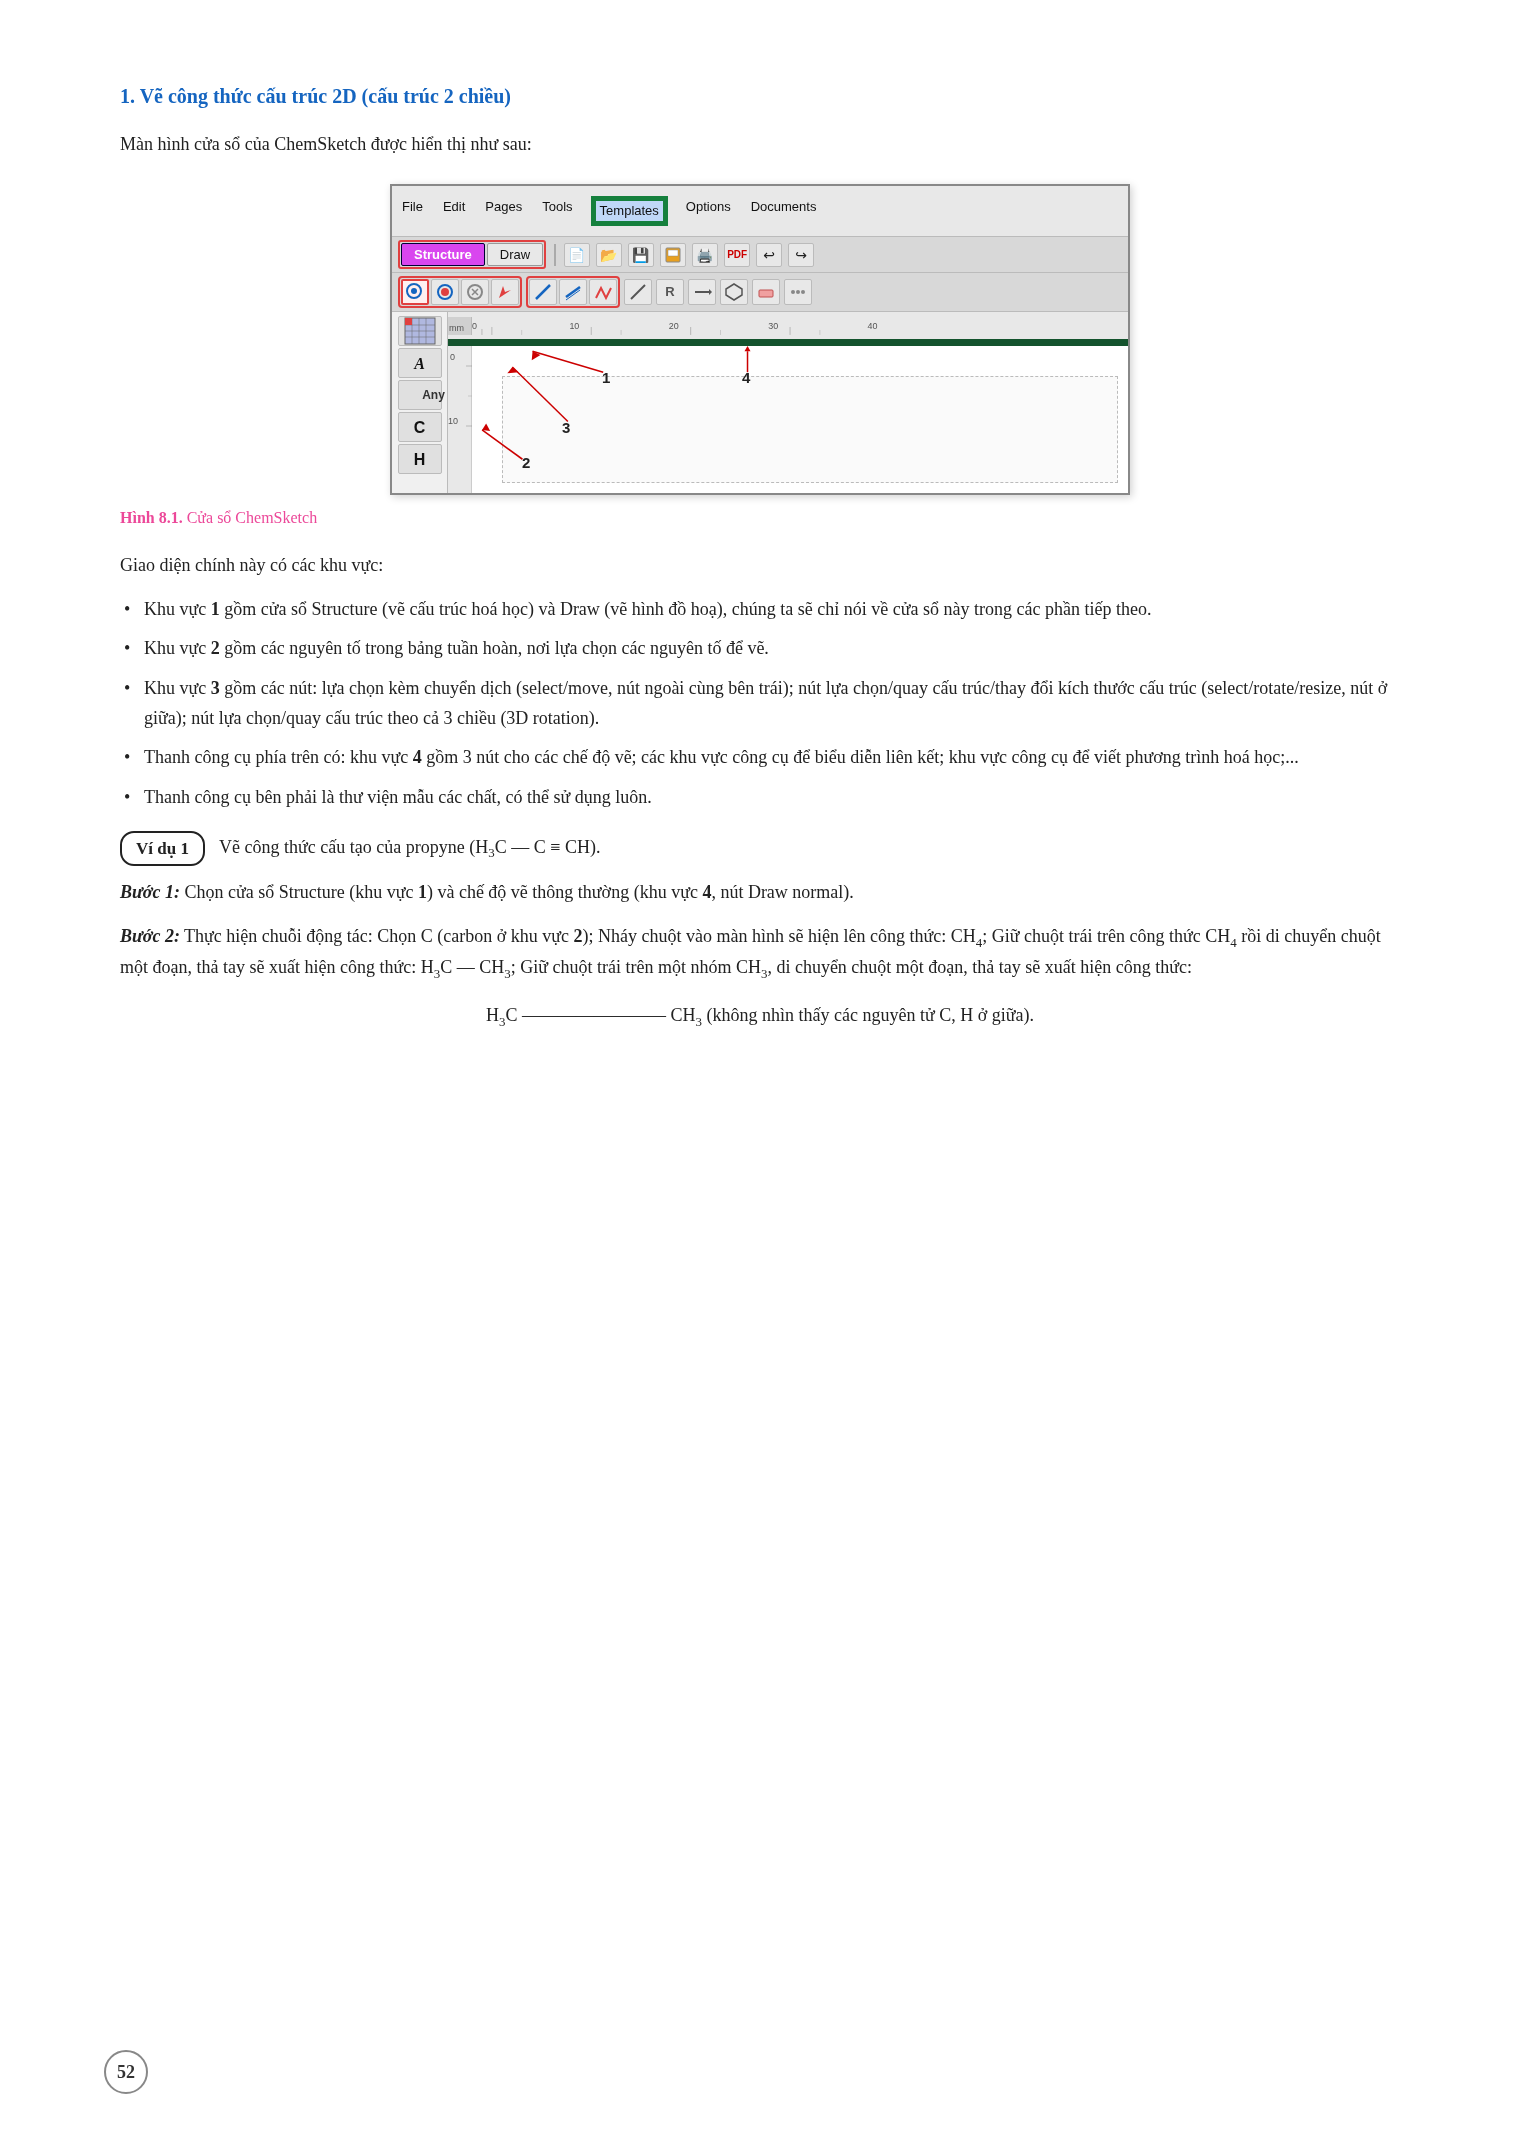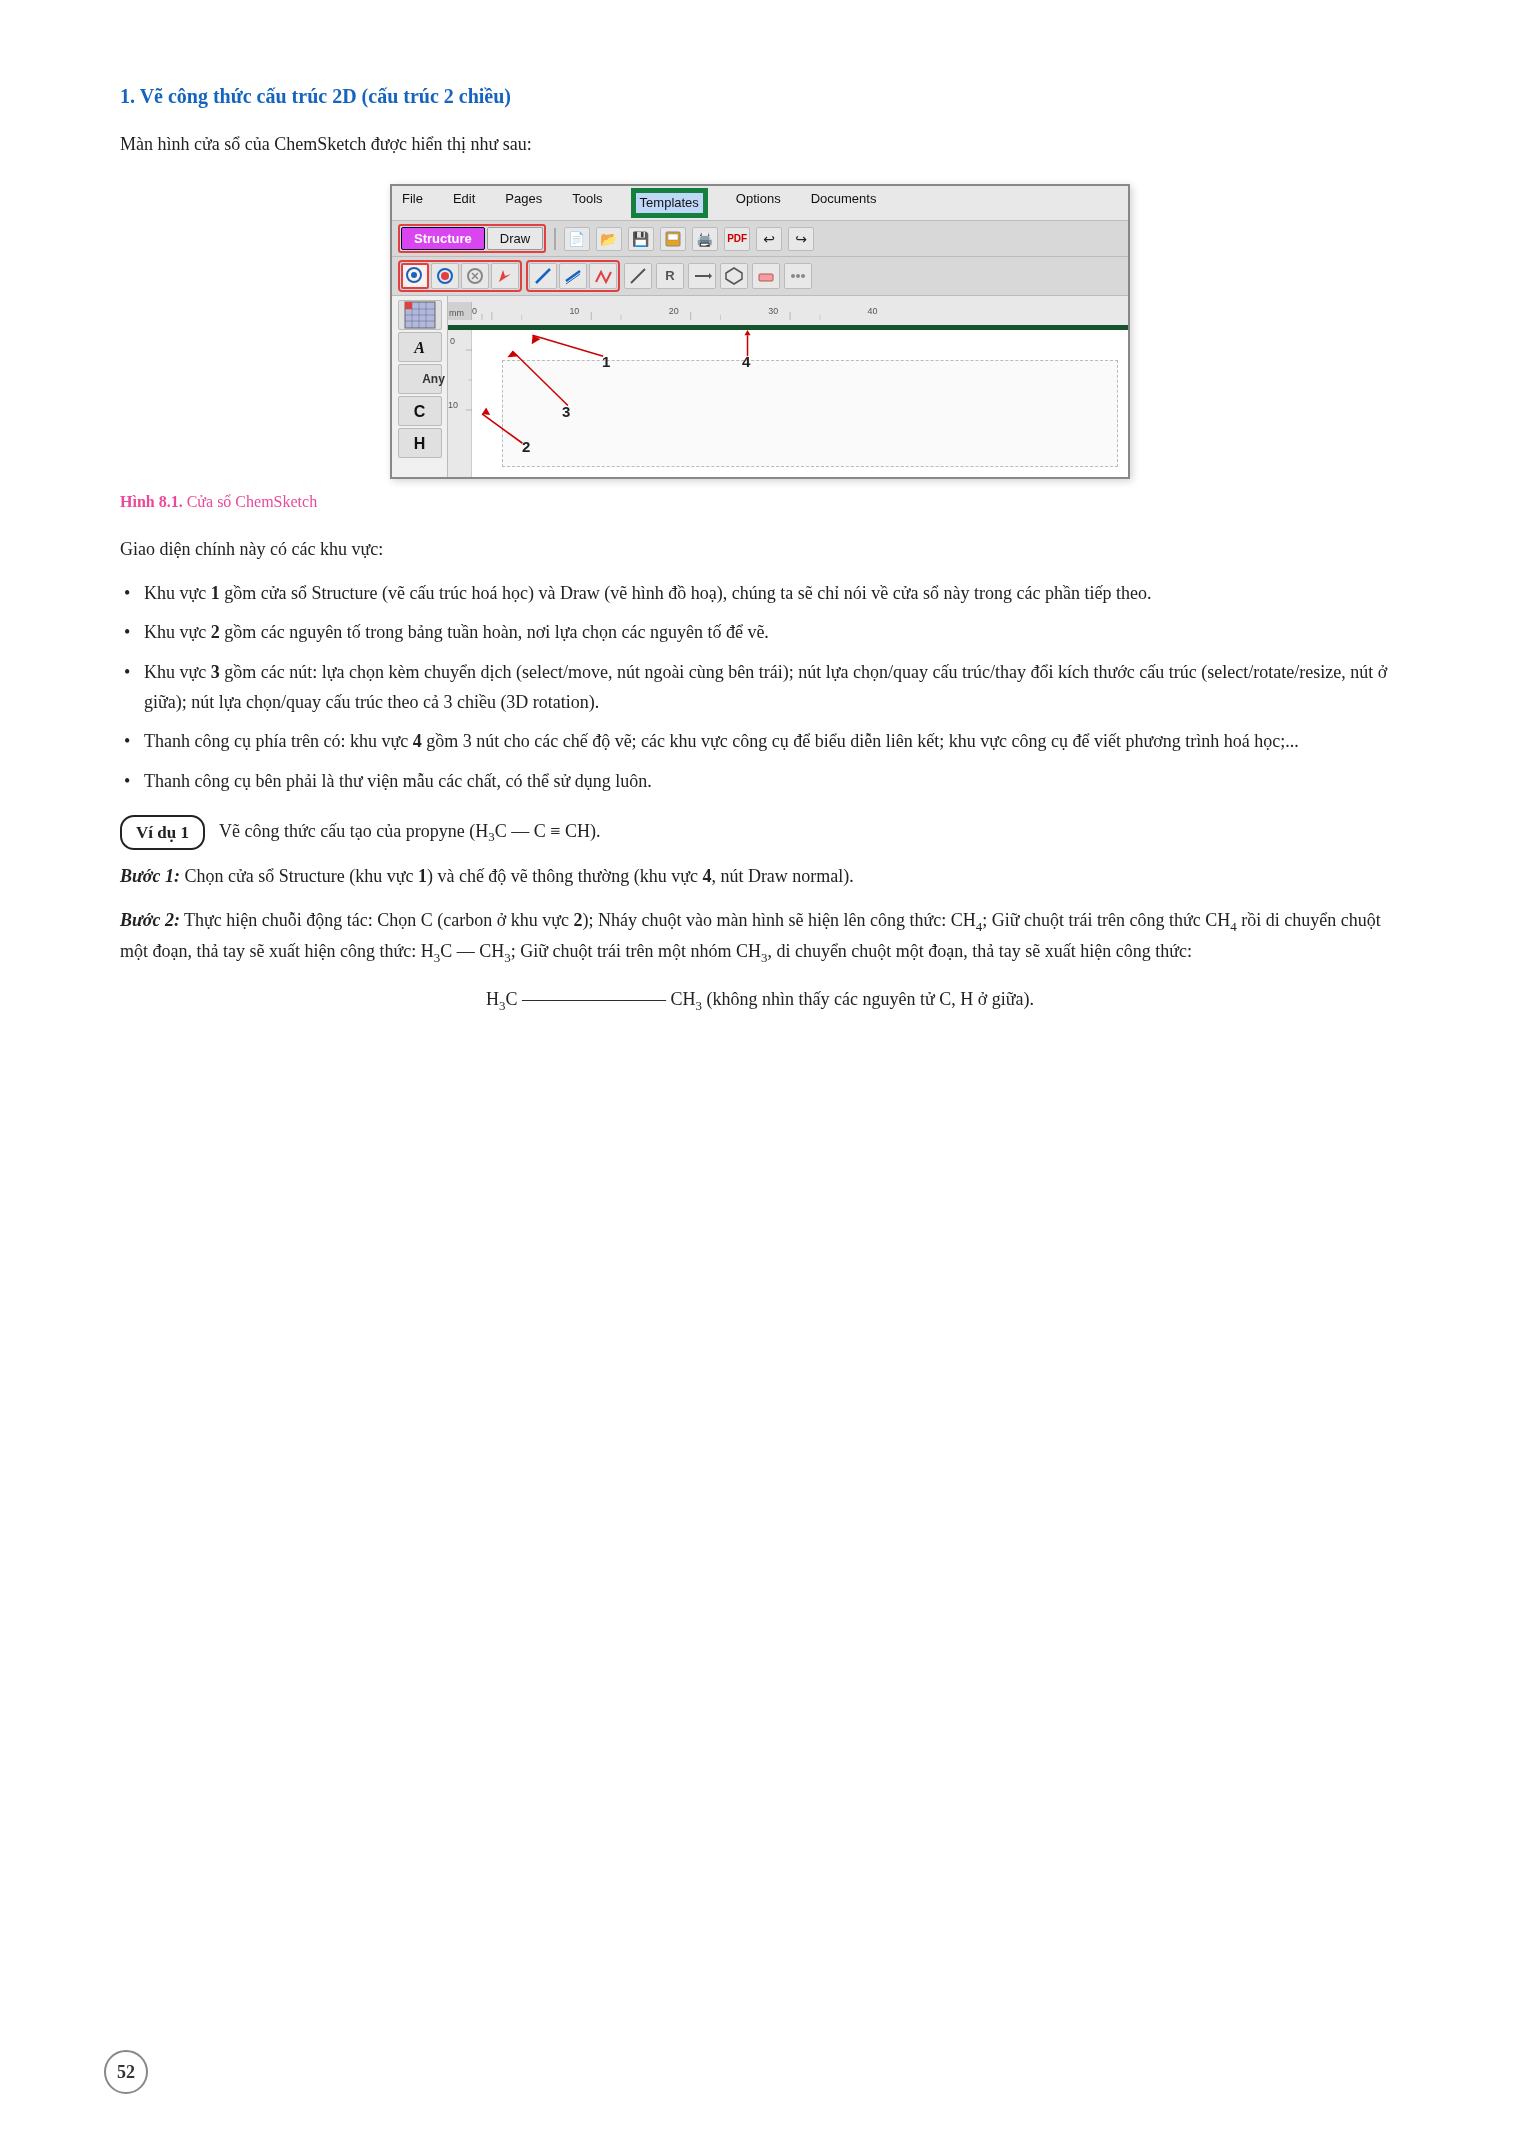--- a/index.html
+++ b/index.html
@@ -44,22 +44,22 @@
       font-size: 13px;
       box-shadow: 2px 2px 8px rgba(0,0,0,0.18);
       position: relative;
     }
 
     
     .menu-bar {
       display: flex;
       background: #e8e8e8;
       border-bottom: 1px solid #bbb;
-      padding: 2px 8px;
-      gap: 26px;
+      padding: 10px 8px;
+      gap: 16px;
     }
     .menu-item {
       cursor: pointer;
       color: #111;
       font-size: 13px;
       padding: 1px 2px;
     }
     .menu-item.highlight {
       background: #c0d8f8;
       border: 5px solid #15803d;
@@ -189,21 +189,21 @@
     
     .canvas-area {
       flex: 1;
       display: flex;
       flex-direction: column;
     }
     .ruler-row {
       display: flex;
       align-items: center;
       background: #e8e8e8;
-      border-bottom: 5px solid #14532d;
+      border-bottom: 7px solid #14532d;
       height: 34px;
       padding-left: 0;
     }
     .ruler-corner {
       width: 24px;
       height: 18px;
       background: #d0d0d0;
       border-right: 1px solid #bbb;
     }
     .ruler-h {

